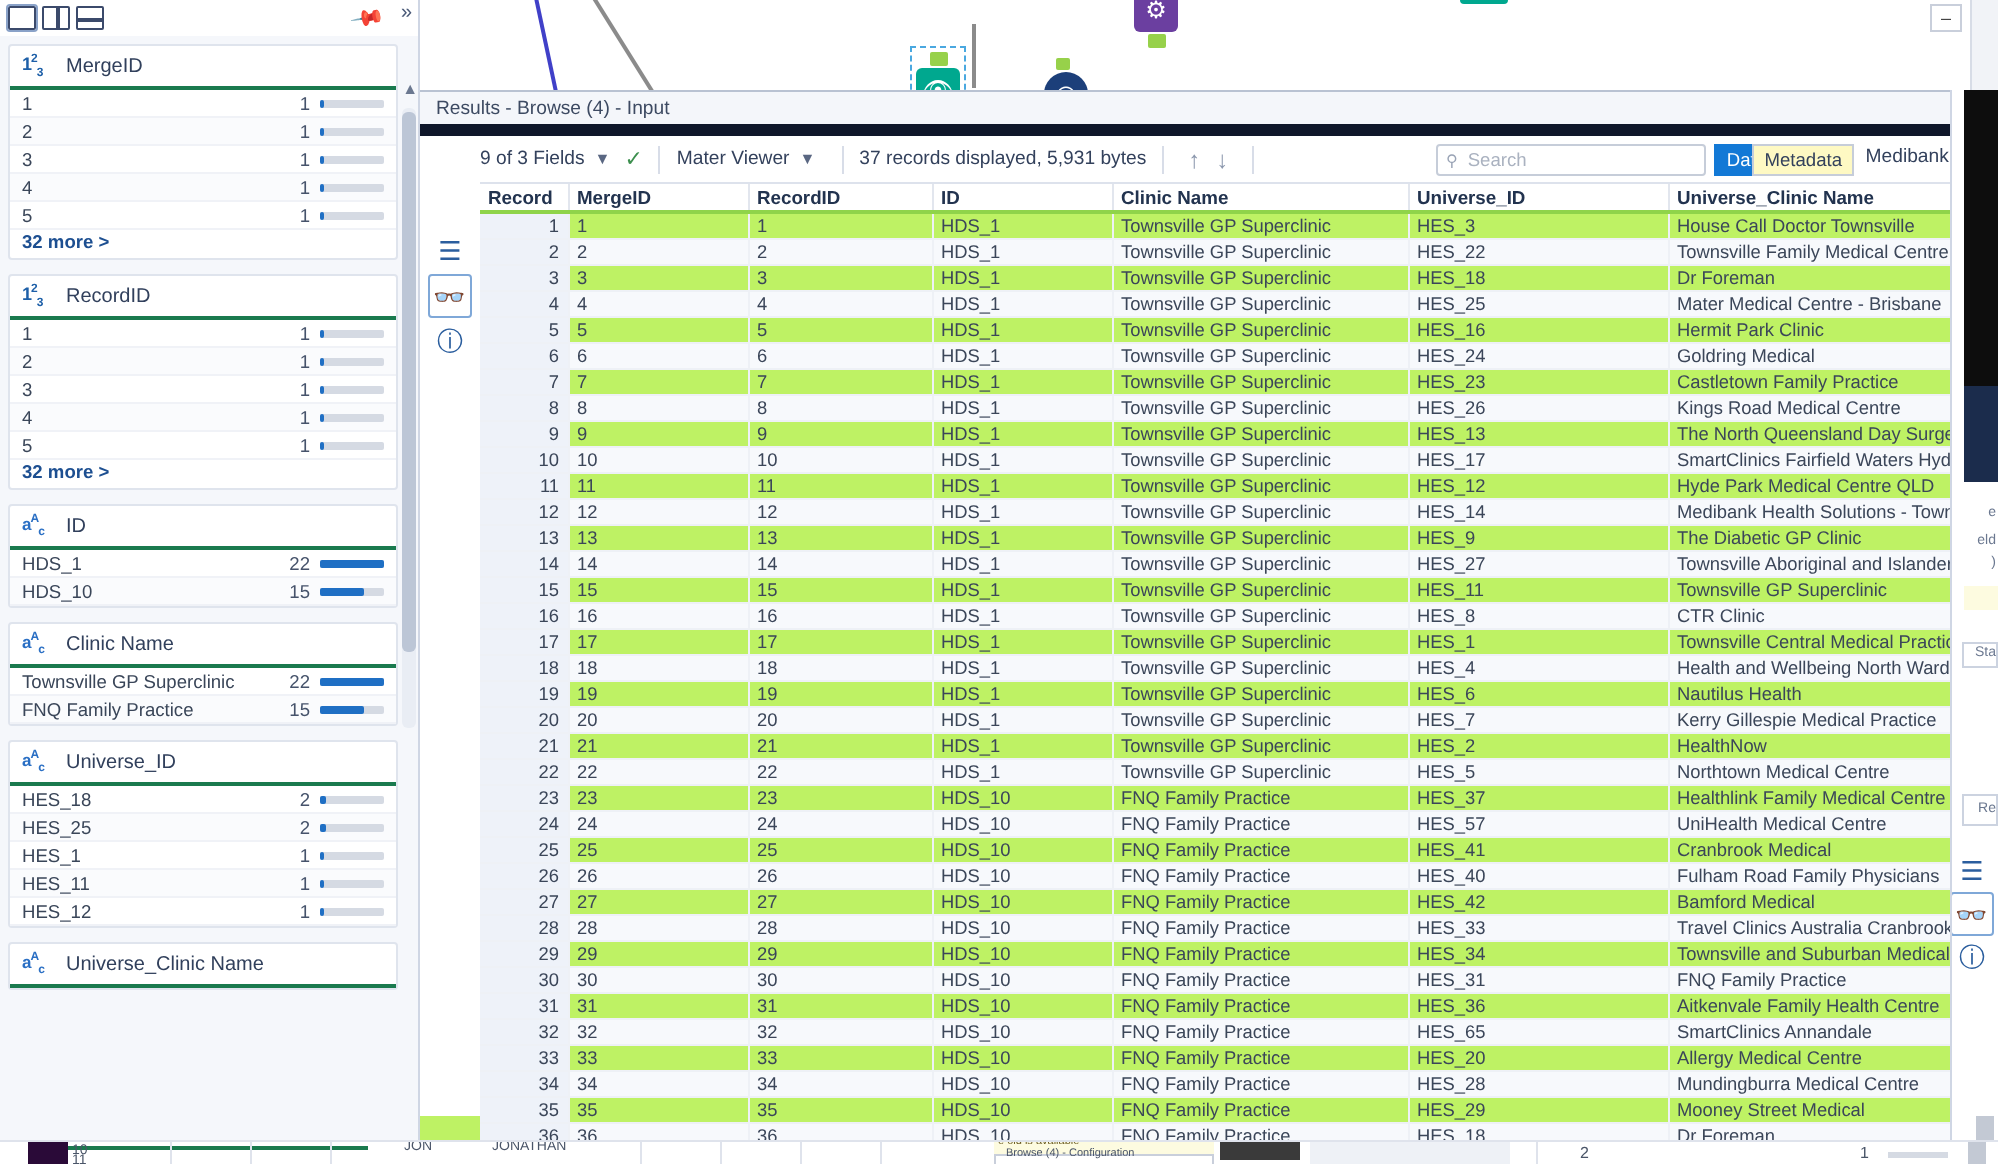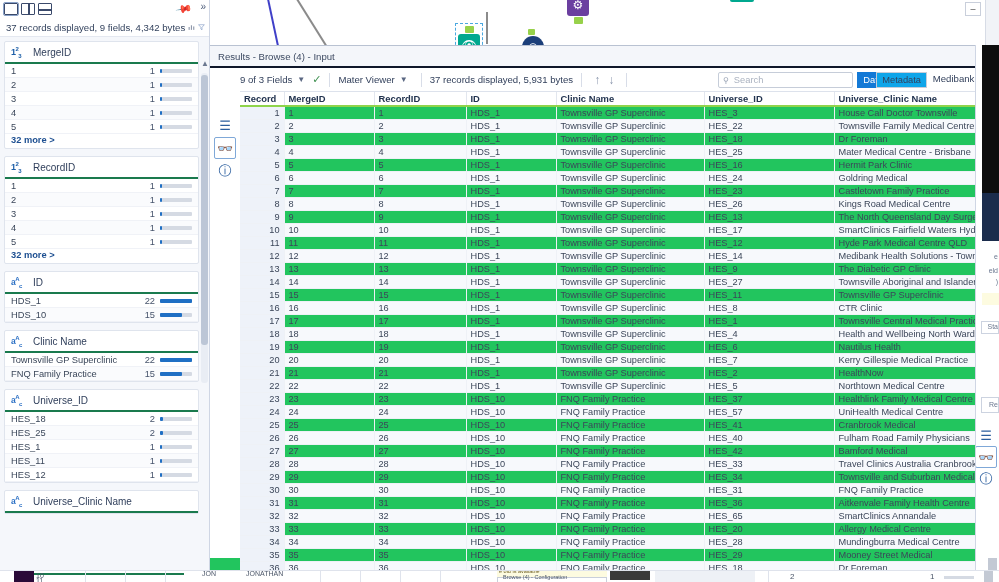--- a/index.html
+++ b/index.html
@@ -119,21 +119,21 @@
 
   
   #results {
     position: absolute; left: 210px; top: 45px; right: 0; bottom: 12px;
     background: #ffffff; border-top: 1px solid #b9c2d2;
     display: flex; flex-direction: column;
   }
   #results-title {
     height: 22px; display: flex; align-items: center; padding-left: 8px;
     font-size: 9.6px; color: #3d4a62; background: #f4f6fa;
-    border-bottom: 2px solid #0f172a;
+    border-bottom: 6px solid #0f172a;
   }
   #results-toolbar {
     height: 24px; display: flex; align-items: center;
     border-bottom: 1px solid #dde2ec; background: #fff; padding-left: 30px;
     position: relative;
   }
   .tb-text { font-size: 9.6px; color: #33415c; white-space: nowrap; }
   .tb-sep { width: 1px; height: 14px; background: #d8dde8; margin: 0 8px; }
   .tb-caret { color: #5a6782; font-size: 8px; margin: 0 5px; }
   .tb-check { color: #3c8f4e; font-size: 11px; margin-left: 2px; }
@@ -144,39 +144,39 @@
     display: flex; align-items: center; padding-left: 4px;
   }
   #search-box .mag { font-size: 8px; color: #99a3b5; margin-right: 3px; }
   #search-input {
     border: none; outline: none; font-size: 9.3px; color: #33415c;
     background: transparent; width: 110px; font-family: "Liberation Sans", sans-serif;
   }
   #search-input::placeholder { color: #aab2c0; }
   .pill {
     height: 16px; padding: 0 5px; font-size: 9.3px; border: 1px solid #c6cdd9;
-    display: flex; align-items: center; cursor: pointer; background: #0ea5e9; color: #33415c;
+    display: flex; align-items: center; cursor: pointer; background: #fef9c3; color: #33415c;
   }
   .pill.active { background: #1379d6; border-color: #1379d6; color: #fff; }
   #btn-data { position: absolute; right: 110px; top: 4px; }
   #btn-meta { position: absolute; right: 72px; top: 4px; }
   #actions-btn { position: absolute; right: 4px; top: 5px; font-size: 9.6px; color: #33415c; cursor: pointer; }
 
   #left-rail {
     position: absolute; left: 0; top: 45px; width: 30px; bottom: 12px;
     background: #fff; z-index: 3; padding-top: 22px;
   }
   .rail-icon {
     width: 22px; height: 22px; margin: 1px 4px;
     display: flex; align-items: center; justify-content: center;
     color: #2b5e9e; font-size: 13px; cursor: pointer;
   }
   .rail-icon.box { border: 1px solid #7fa8d8; border-radius: 2px; }
 
-  #grid-wrap { flex: 1; overflow: hidden; position: relative; padding-left: 30px; background:#22c55e; }
+  #grid-wrap { flex: 1; overflow: hidden; position: relative; padding-left: 30px; background:#bef264; }
   table.grid { border-collapse: collapse; width: 100%; table-layout: fixed; }
   table.grid th {
     font-size: 9.4px; font-weight: bold; color: #22334f; text-align: left;
     padding: 1px 4px; height: 14px; background: #fff;
     border-bottom: 2px solid #8fd44a; border-right: 1px solid #e2e6ee;
     white-space: nowrap; overflow: hidden;
   }
   table.grid td {
     font-size: 9.2px; color: #3b4659; padding: 0px 4px; height: 13px;
     border-bottom: 1px solid #eef1f6; border-right: 1px solid #eef1f6;
@@ -213,31 +213,20 @@
 
     <div id="left-toolbar">
       <div class="layout-btn sel"></div>
       <div class="layout-btn split-v"></div>
       <div class="layout-btn split-h"></div>
       <span id="pin-icon">📌</span>
       <span id="chev-icon">»</span>
     </div>
 
 
-    <div id="profile-summary">
-      <span class="sum-text">37 records displayed, 9 fields, 4,342 bytes</span>
-      <svg class="mini-icon" viewBox="0 0 12 12">
-          <rect x="1" y="6" width="2" height="5" fill="#6b7890"></rect>
-          <rect x="5" y="3" width="2" height="8" fill="#6b7890"></rect>
-          <rect x="9" y="5" width="2" height="6" fill="#6b7890"></rect>
-        </svg>
-      <svg class="mini-icon" viewBox="0 0 12 12">
-          <path d="M1 2 L11 2 L7 6.5 L7 11 L5 9.5 L5 6.5 Z" fill="none" stroke="#4a6ea9" stroke-width="1"></path>
-        </svg>
-    </div>
 
     <div id="profile-scroll">
       <span id="scroll-up-arrow">▲</span>
       <div id="profile-scrollbar">
           <div class="thumb"></div>
         </div>
       <div id="field-cards">
           <div class="field-card">
             <div class="field-head">
               <span class="type-icon">1<sup>2</sup><sub>3</sub></span>

